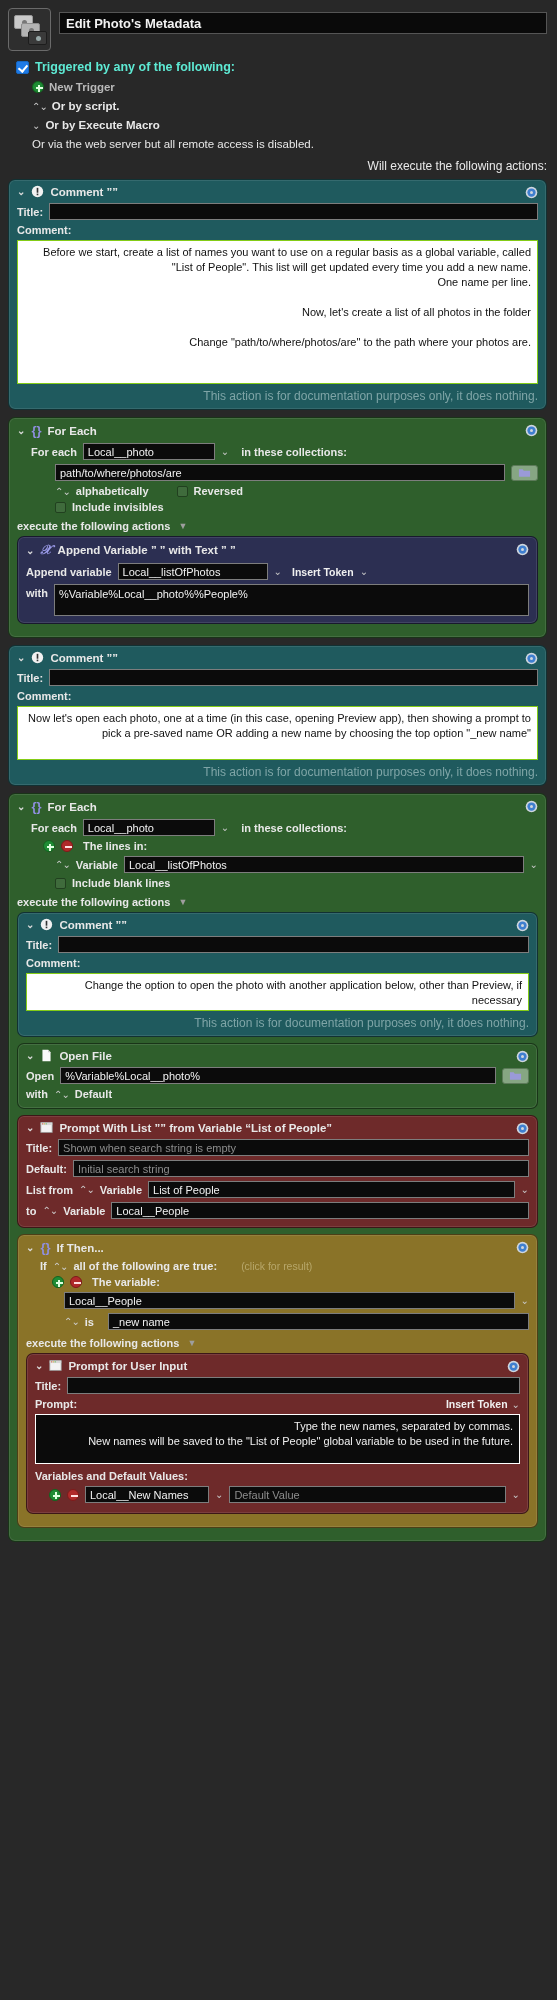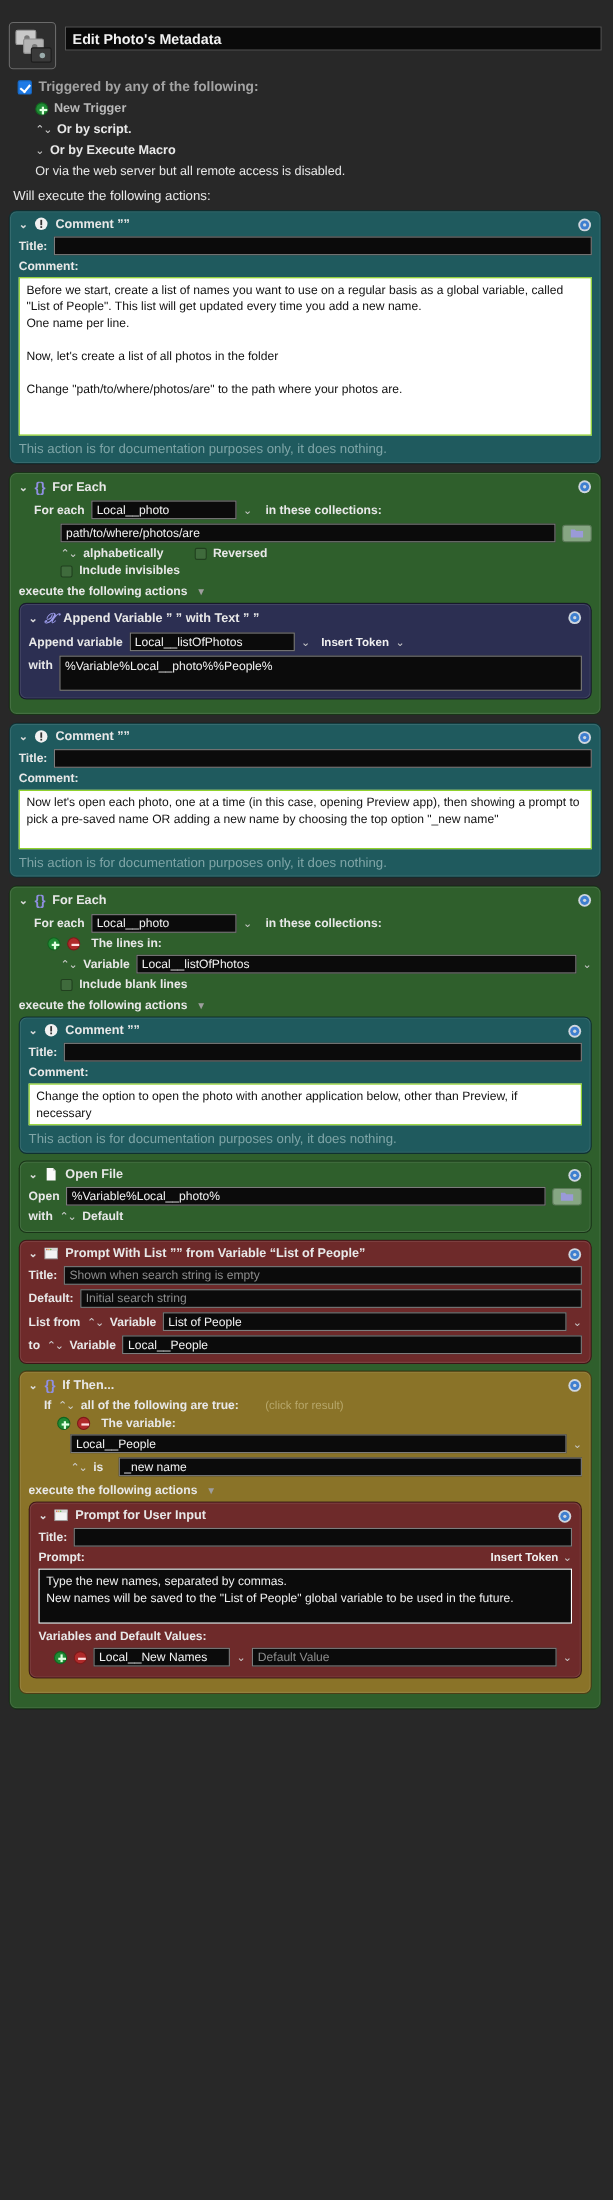--- a/index.html
+++ b/index.html
@@ -3,21 +3,21 @@
 <meta charset="utf-8">
 <style>
   * { box-sizing: border-box; margin:0; padding:0; }
   body {
     width:557px; height:2000px;
     background:#282828;
     font-family:"Liberation Sans", sans-serif;
     color:#e8e8e8;
     overflow:hidden;
   }
-  .page { width:557px; padding:20px 10px 0 8px; }
+  .page { width:557px; padding:8px 10px 0 8px;text-align:right; }
 
   
   .hdr { display:flex; align-items:flex-start; gap:8px; }
   .macro-icon {
     width:43px; height:43px; flex:0 0 43px;
     border:1px solid #6a6a6a; border-radius:4px;
     background:#2e2e2e; position:relative; overflow:hidden;
   }
   .macro-icon i { position:absolute; display:block; border-radius:2px; }
   .mi1 { width:19px; height:14px; left:5px;  top:6px;  background:#c9c9c9; border:1px solid #9a9a9a; }
@@ -39,21 +39,21 @@
   .cbx {
     width:13px; height:13px; flex:0 0 13px;
     background:#1e7ae6; border:1px solid #1668c4; border-radius:2px;
     position:relative;
   }
   .cbx:after{
     content:""; position:absolute; left:3px; top:1px;
     width:4px; height:7px; border-right:2px solid #fff; border-bottom:2px solid #fff;
     transform:rotate(40deg);
   }
-  .trig-row .lbl { font-size:12.5px; font-weight:600; color:#a3a3a3; }
+  .trig-row .lbl { font-size:12.5px; font-weight:600; color:#5eead4; }
 
   .sub-row { display:flex; align-items:center; gap:5px; margin:7px 0 0 24px; font-size:11.5px; }
   .plus-ico {
     width:12px; height:12px; border-radius:50%;
     background:#1f8c35; border:1px solid #12631f; position:relative; flex:0 0 12px;
   }
   .plus-ico:before,.plus-ico:after{
     content:""; position:absolute; background:#dfffe0;
   }
   .plus-ico:before{ left:2.5px; top:5px; width:7px; height:2px; }

